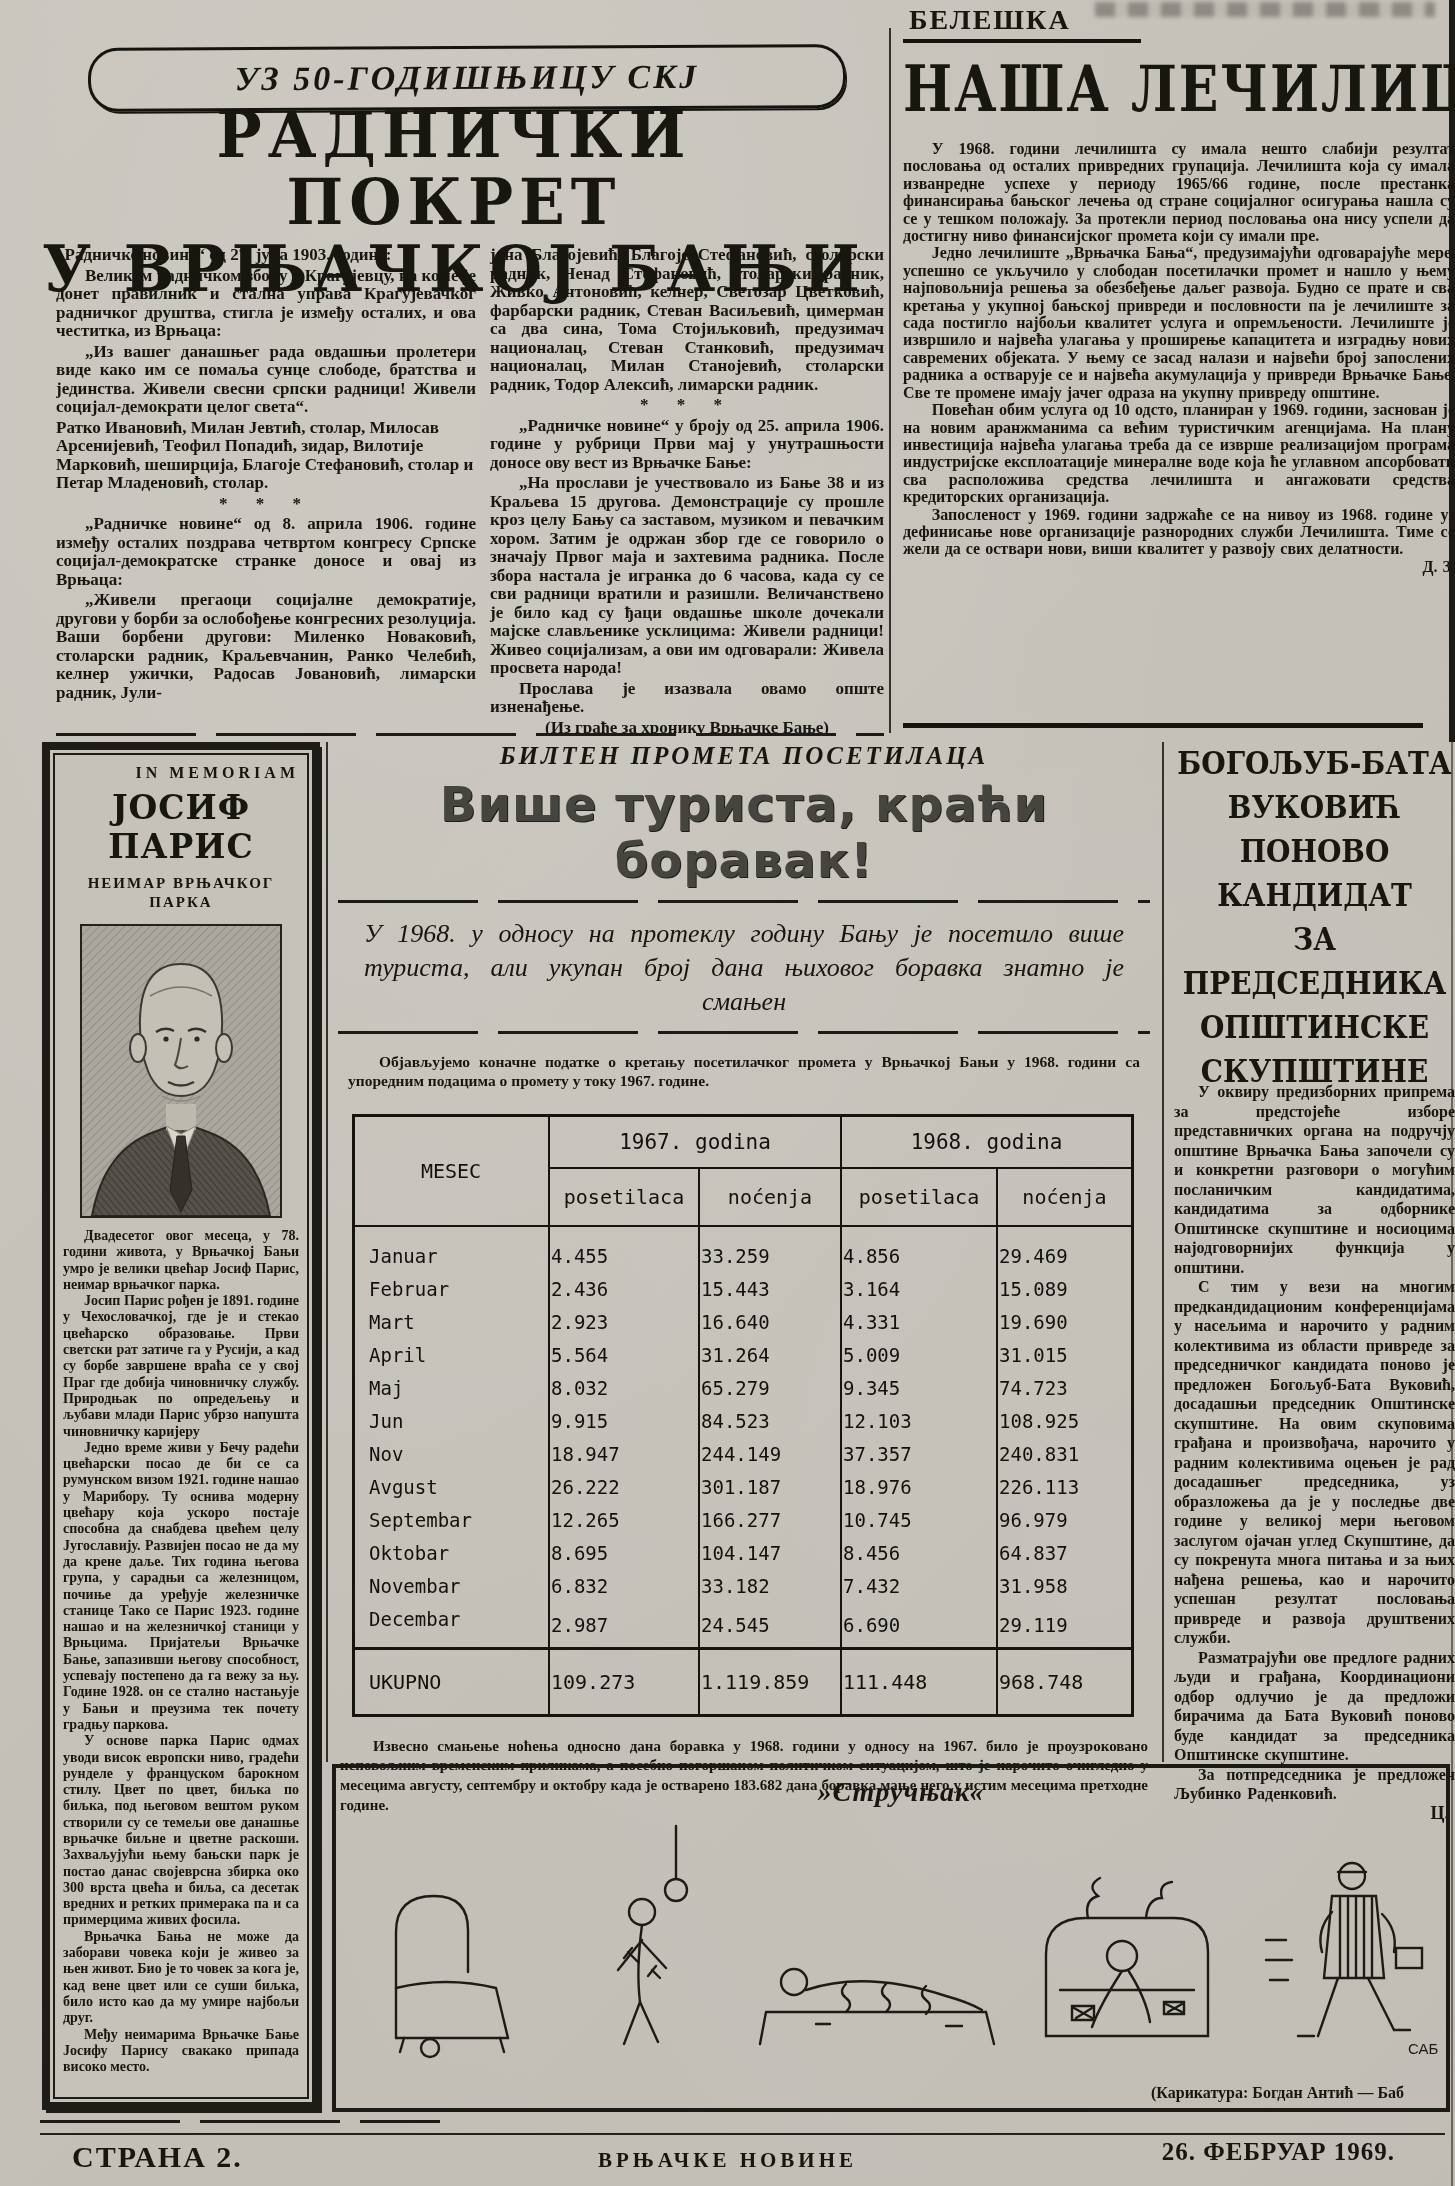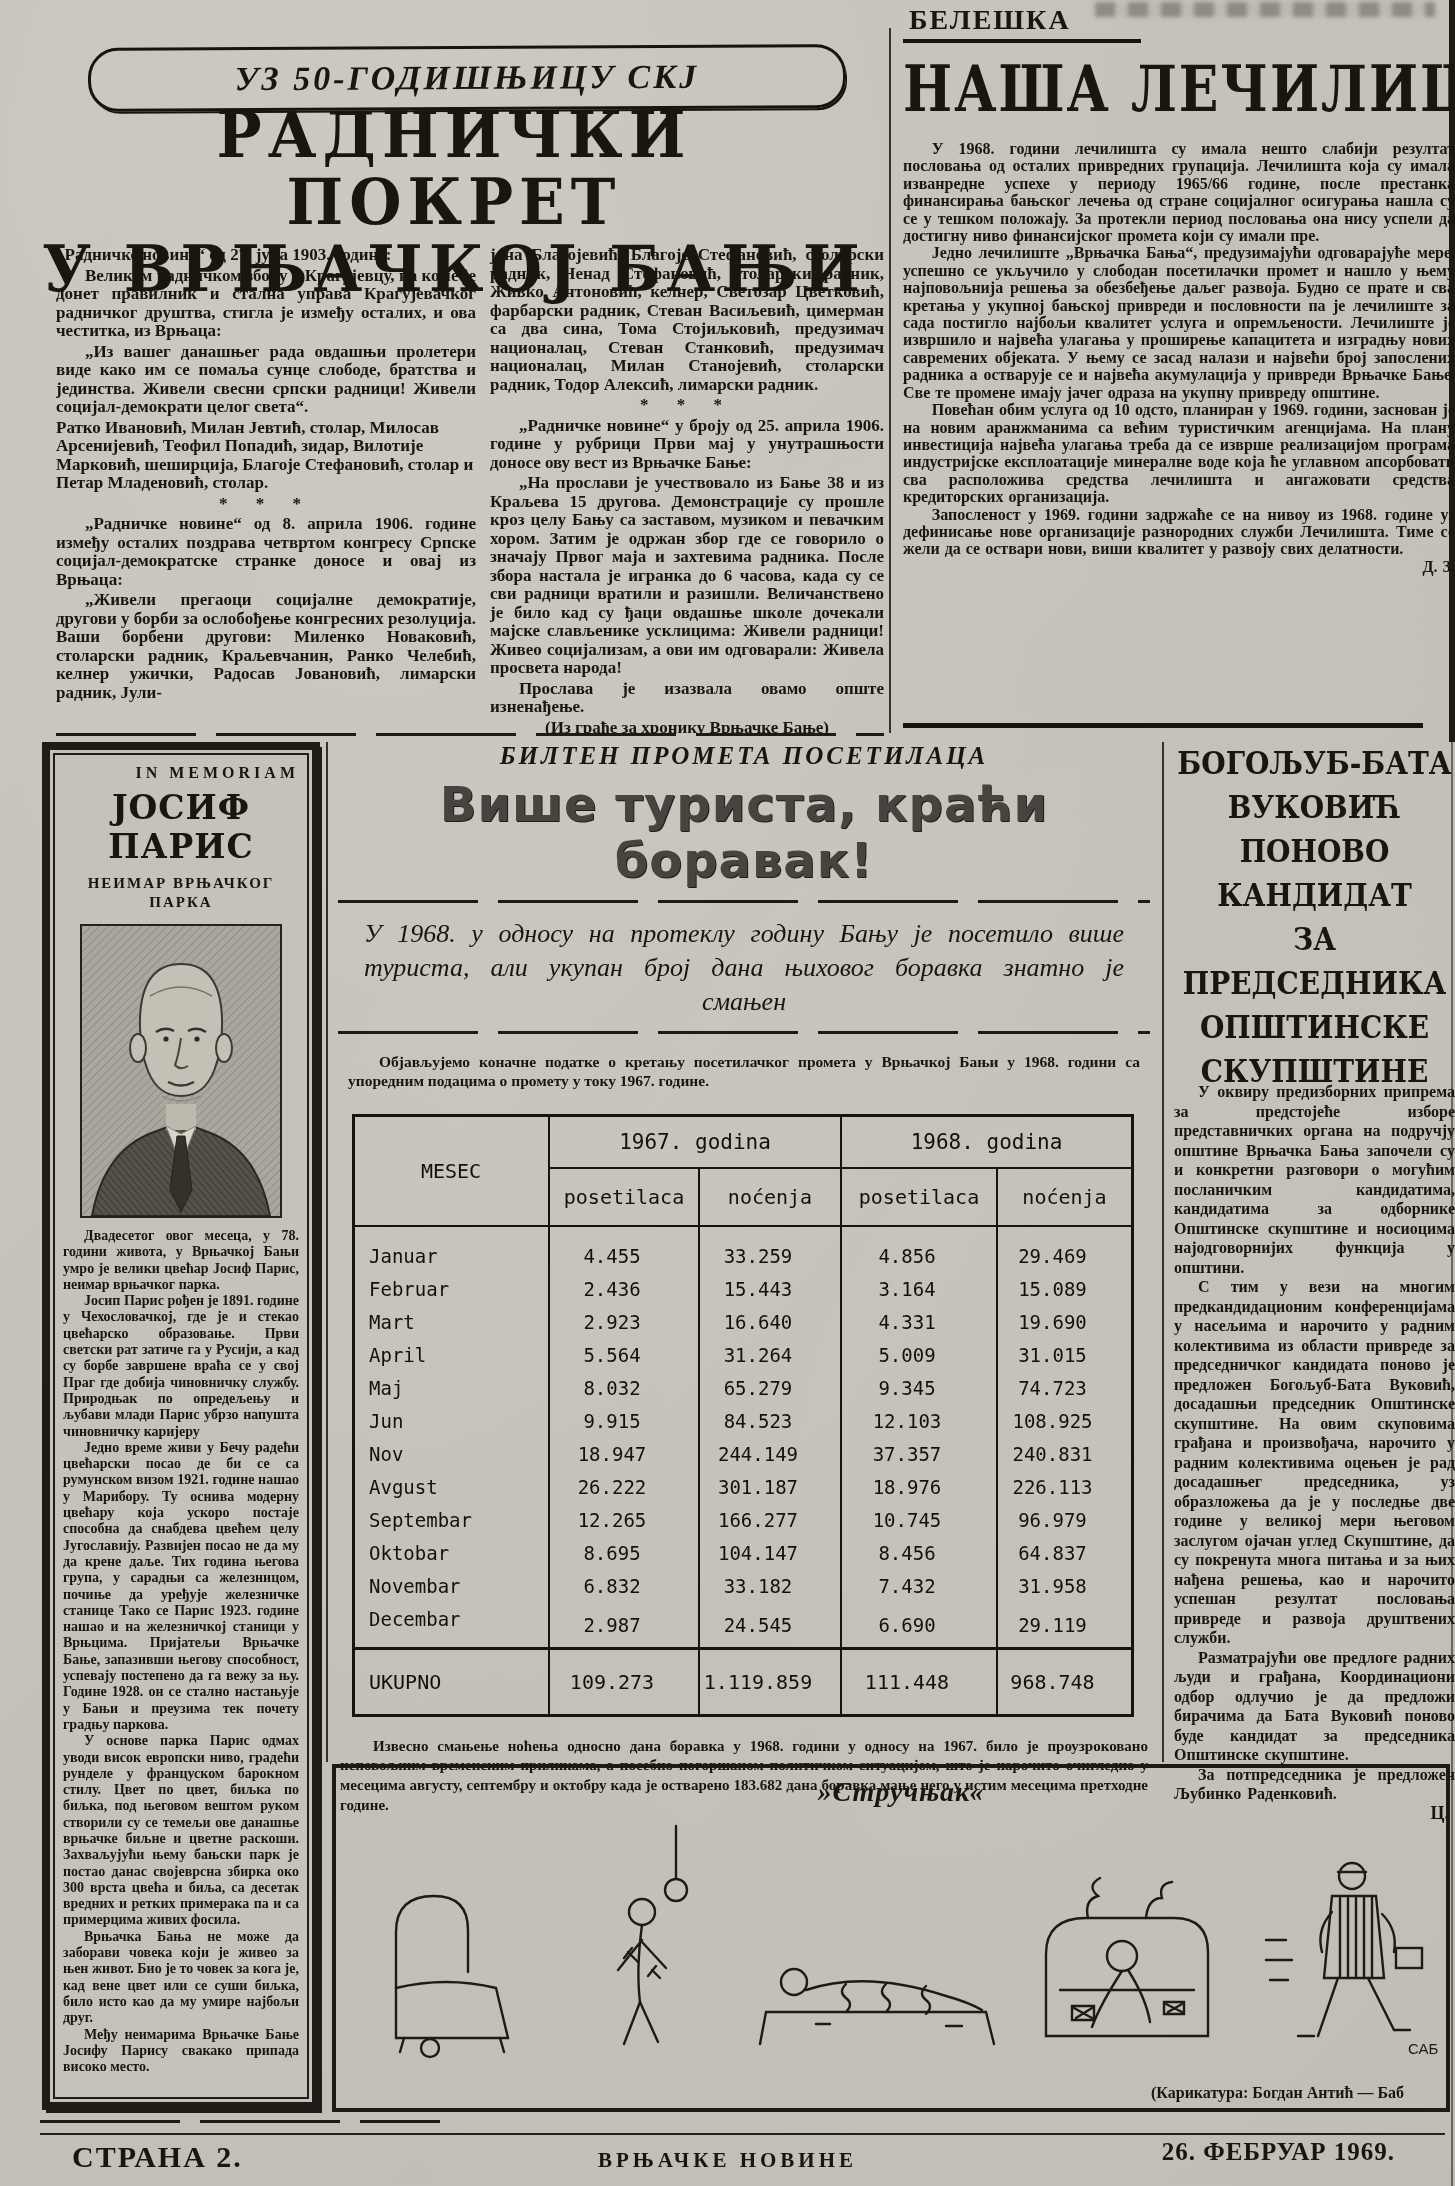--- a/index.html
+++ b/index.html
@@ -59,21 +59,21 @@
   .b-deck{margin:14px auto 0;width:760px;font-style:italic;font-size:26px;line-height:34px;
     text-align:justify;text-align-last:center;word-spacing:5px;}
   .b-intro{margin:18px auto 14px;width:792px;font-weight:bold;font-size:15.5px;line-height:19px;
     text-align:justify;text-indent:2em;}
   .v-table{margin:24px 0 0 14px;border-collapse:collapse;font-family:"DejaVu Sans Mono",monospace;
     color:#12110c;border:3px solid #15140f;}
   .v-table td,.v-table th{border:2px solid #15140f;font-weight:normal;}
   .v-table .h1{height:52px;font-size:21px;text-align:center;}
   .v-table .h2{height:58px;font-size:20px;text-align:center;}
   .v-table .mcol{width:178px;text-align:left;padding-left:14px;font-size:19px;}
-  .v-table .num{text-align:center;padding-right:25px;font-size:19px;}
+  .v-table .num{text-align:left;padding-right:25px;font-size:19px;}
   .v-table .c67a{width:146px}.v-table .c67b{width:138px}.v-table .c68a{width:152px}.v-table .c68b{width:131px}
   .v-table .drow td{height:31px;border-top:none;border-bottom:none;}
   .v-table .drow.first td{padding-top:14px;}
   .v-table .trow td{height:62px;border-top:3px solid #15140f;font-size:20px;}
   .b-note{margin:20px auto 0;width:808px;font-weight:bold;font-size:15px;line-height:19.8px;
     text-align:justify;text-indent:2.2em;}
   
   .candidate{left:1174px;top:742px;width:281px;}
   .c-headline{text-align:center;font-family:"DejaVu Serif",serif;font-weight:bold;font-size:28px;
     line-height:40px;transform:scaleY(1.1);transform-origin:top center;}

